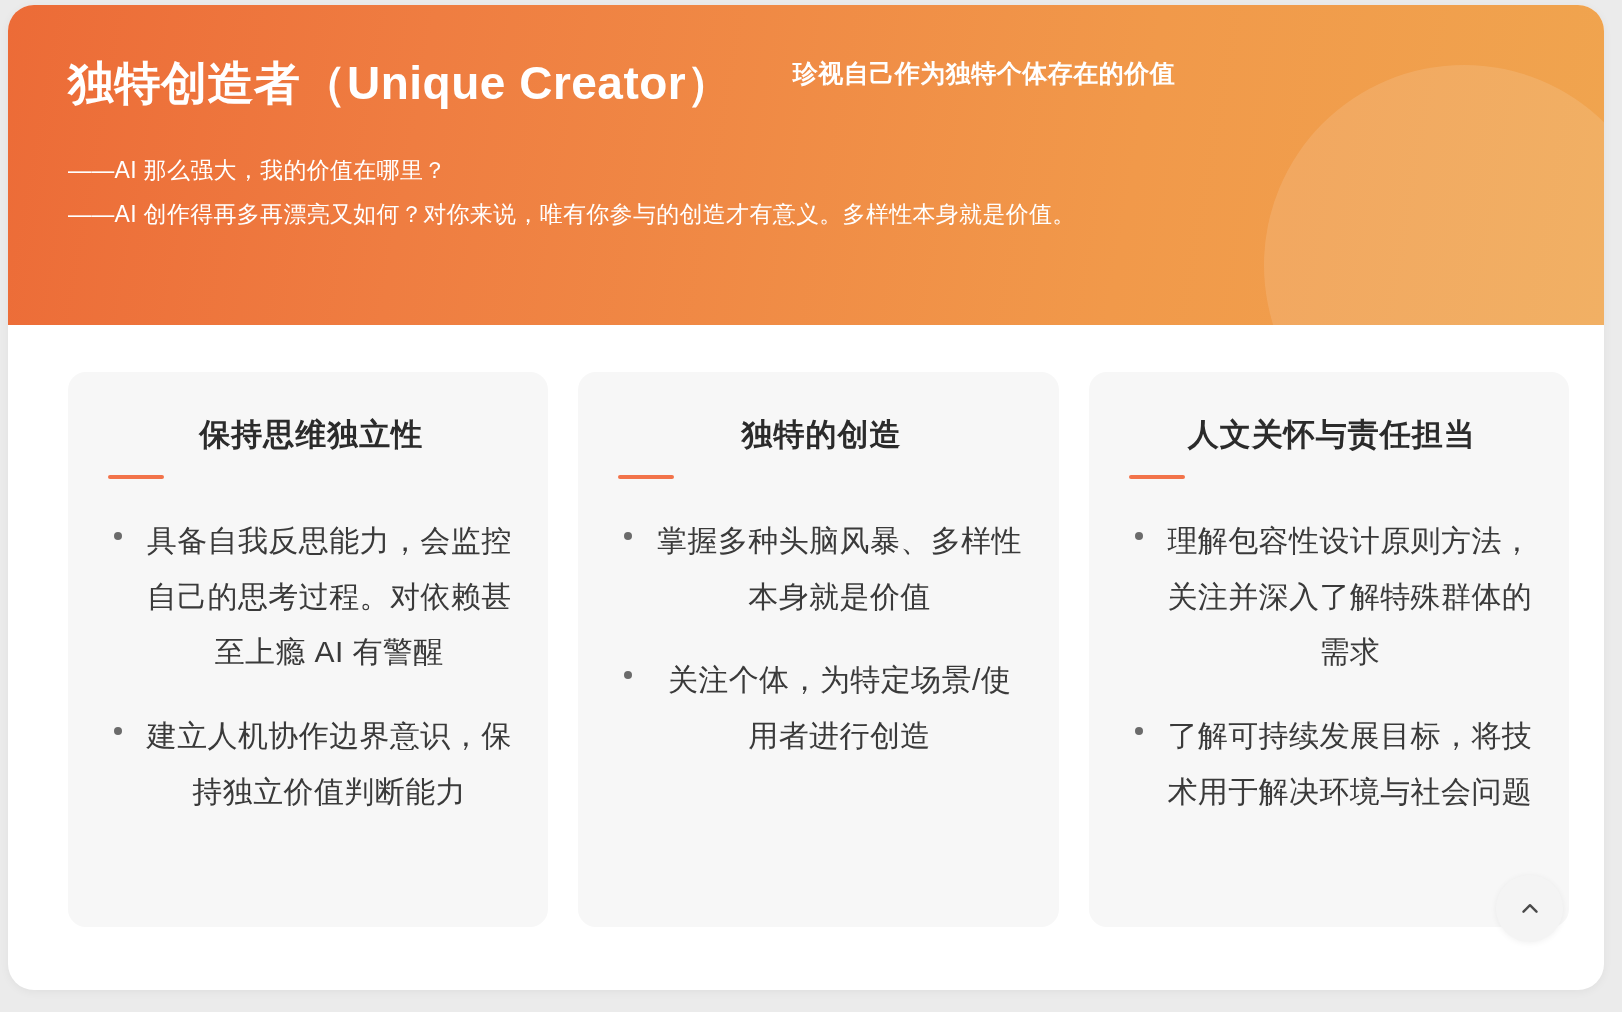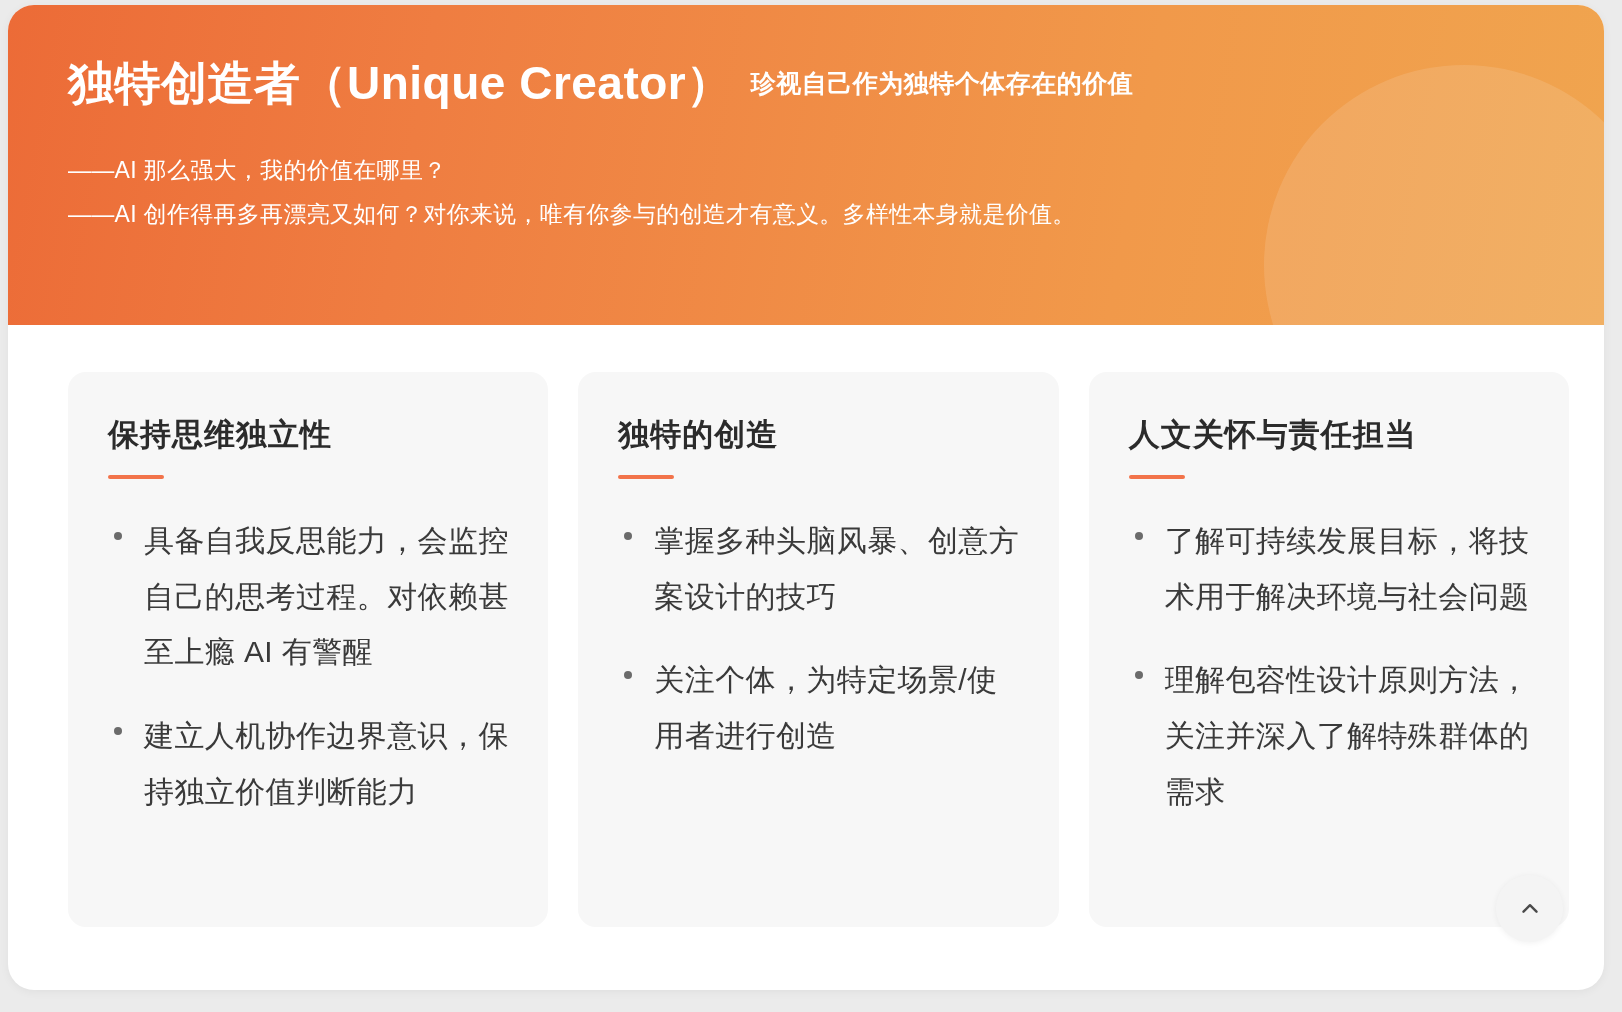--- a/index.html
+++ b/index.html
@@ -52,22 +52,22 @@
     pointer-events: none;
   }
 
   .hero-inner {
     position: relative;
     padding: 52px 60px 0 60px;
   }
 
   .hero-titlerow {
     display: flex;
-    align-items: center;
-    gap: 18px;
+    align-items: flex-start;
+    gap: 60px;
   }
 
   .hero-title {
     font-size: 46px;
     font-weight: 700;
     color: #ffffff;
     letter-spacing: 0.5px;
     line-height: 1.15;
     white-space: nowrap;
   }
@@ -91,20 +91,21 @@
     line-height: 1.92;
     letter-spacing: 0.3px;
     white-space: nowrap;
   }
 
   
   .body-area {
     position: relative;
     padding: 47px 35px 0 60px;
     height: 665px;
+    text-align: center;
   }
 
   .cards {
     display: flex;
     gap: 30px;
     align-items: flex-start;
   }
 
   .card {
     flex: 1 1 0;
@@ -207,31 +208,31 @@
           <ul class="bullets">
             <li class="bullet">具备自我反思能力，会监控自己的思考过程。对依赖甚至上瘾 AI 有警醒</li>
             <li class="bullet">建立人机协作边界意识，保持独立价值判断能力</li>
           </ul>
         </section>
 
         <section class="card">
           <h2 class="card-title">独特的创造</h2>
           <div class="card-rule"></div>
           <ul class="bullets">
-            <li class="bullet">掌握多种头脑风暴、创意方案设计的技巧</li>
+            <li class="bullet">掌握多种头脑风暴、多样性本身就是价值</li>
             <li class="bullet">关注个体，为特定场景/使用者进行创造</li>
           </ul>
         </section>
 
         <section class="card">
           <h2 class="card-title">人文关怀与责任担当</h2>
           <div class="card-rule"></div>
           <ul class="bullets">
+            <li class="bullet">理解包容性设计原则方法，关注并深入了解特殊群体的需求</li>
             <li class="bullet">了解可持续发展目标，将技术用于解决环境与社会问题</li>
-            <li class="bullet">理解包容性设计原则方法，关注并深入了解特殊群体的需求</li>
           </ul>
         </section>
 
       </div>
     </main>
 
     <button class="fab">
       <span>
         <svg width="26" height="26" viewBox="0 0 24 24" fill="none" stroke="#4a4a4a" stroke-width="2.2" stroke-linecap="round" stroke-linejoin="round">
           <polyline points="6,14.5 12,8.5 18,14.5"></polyline>

